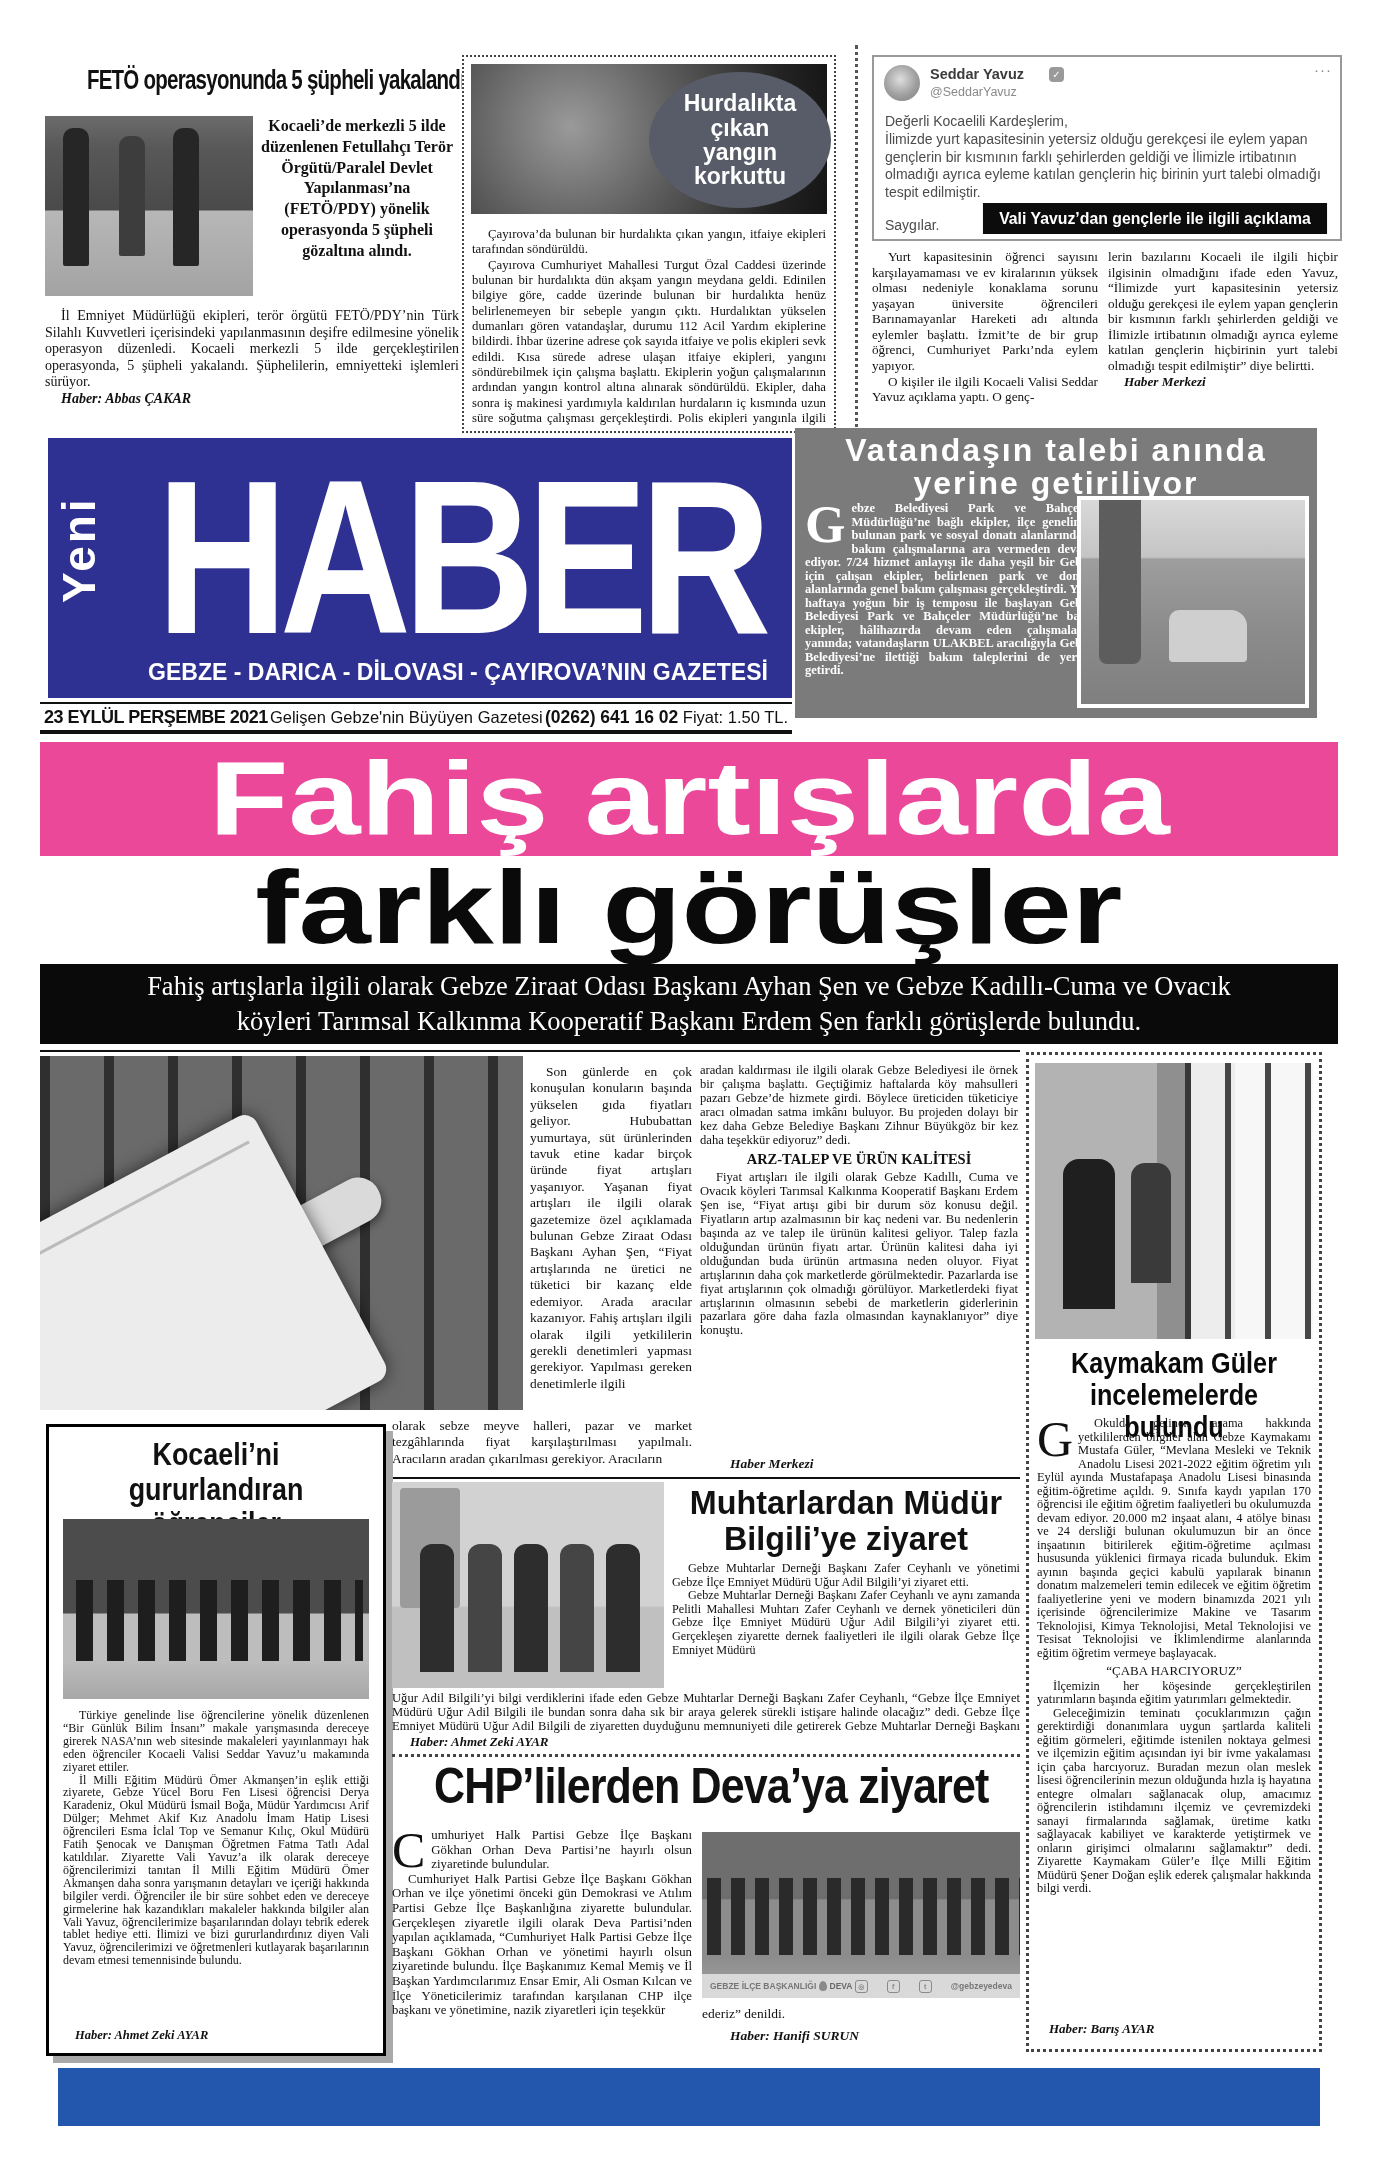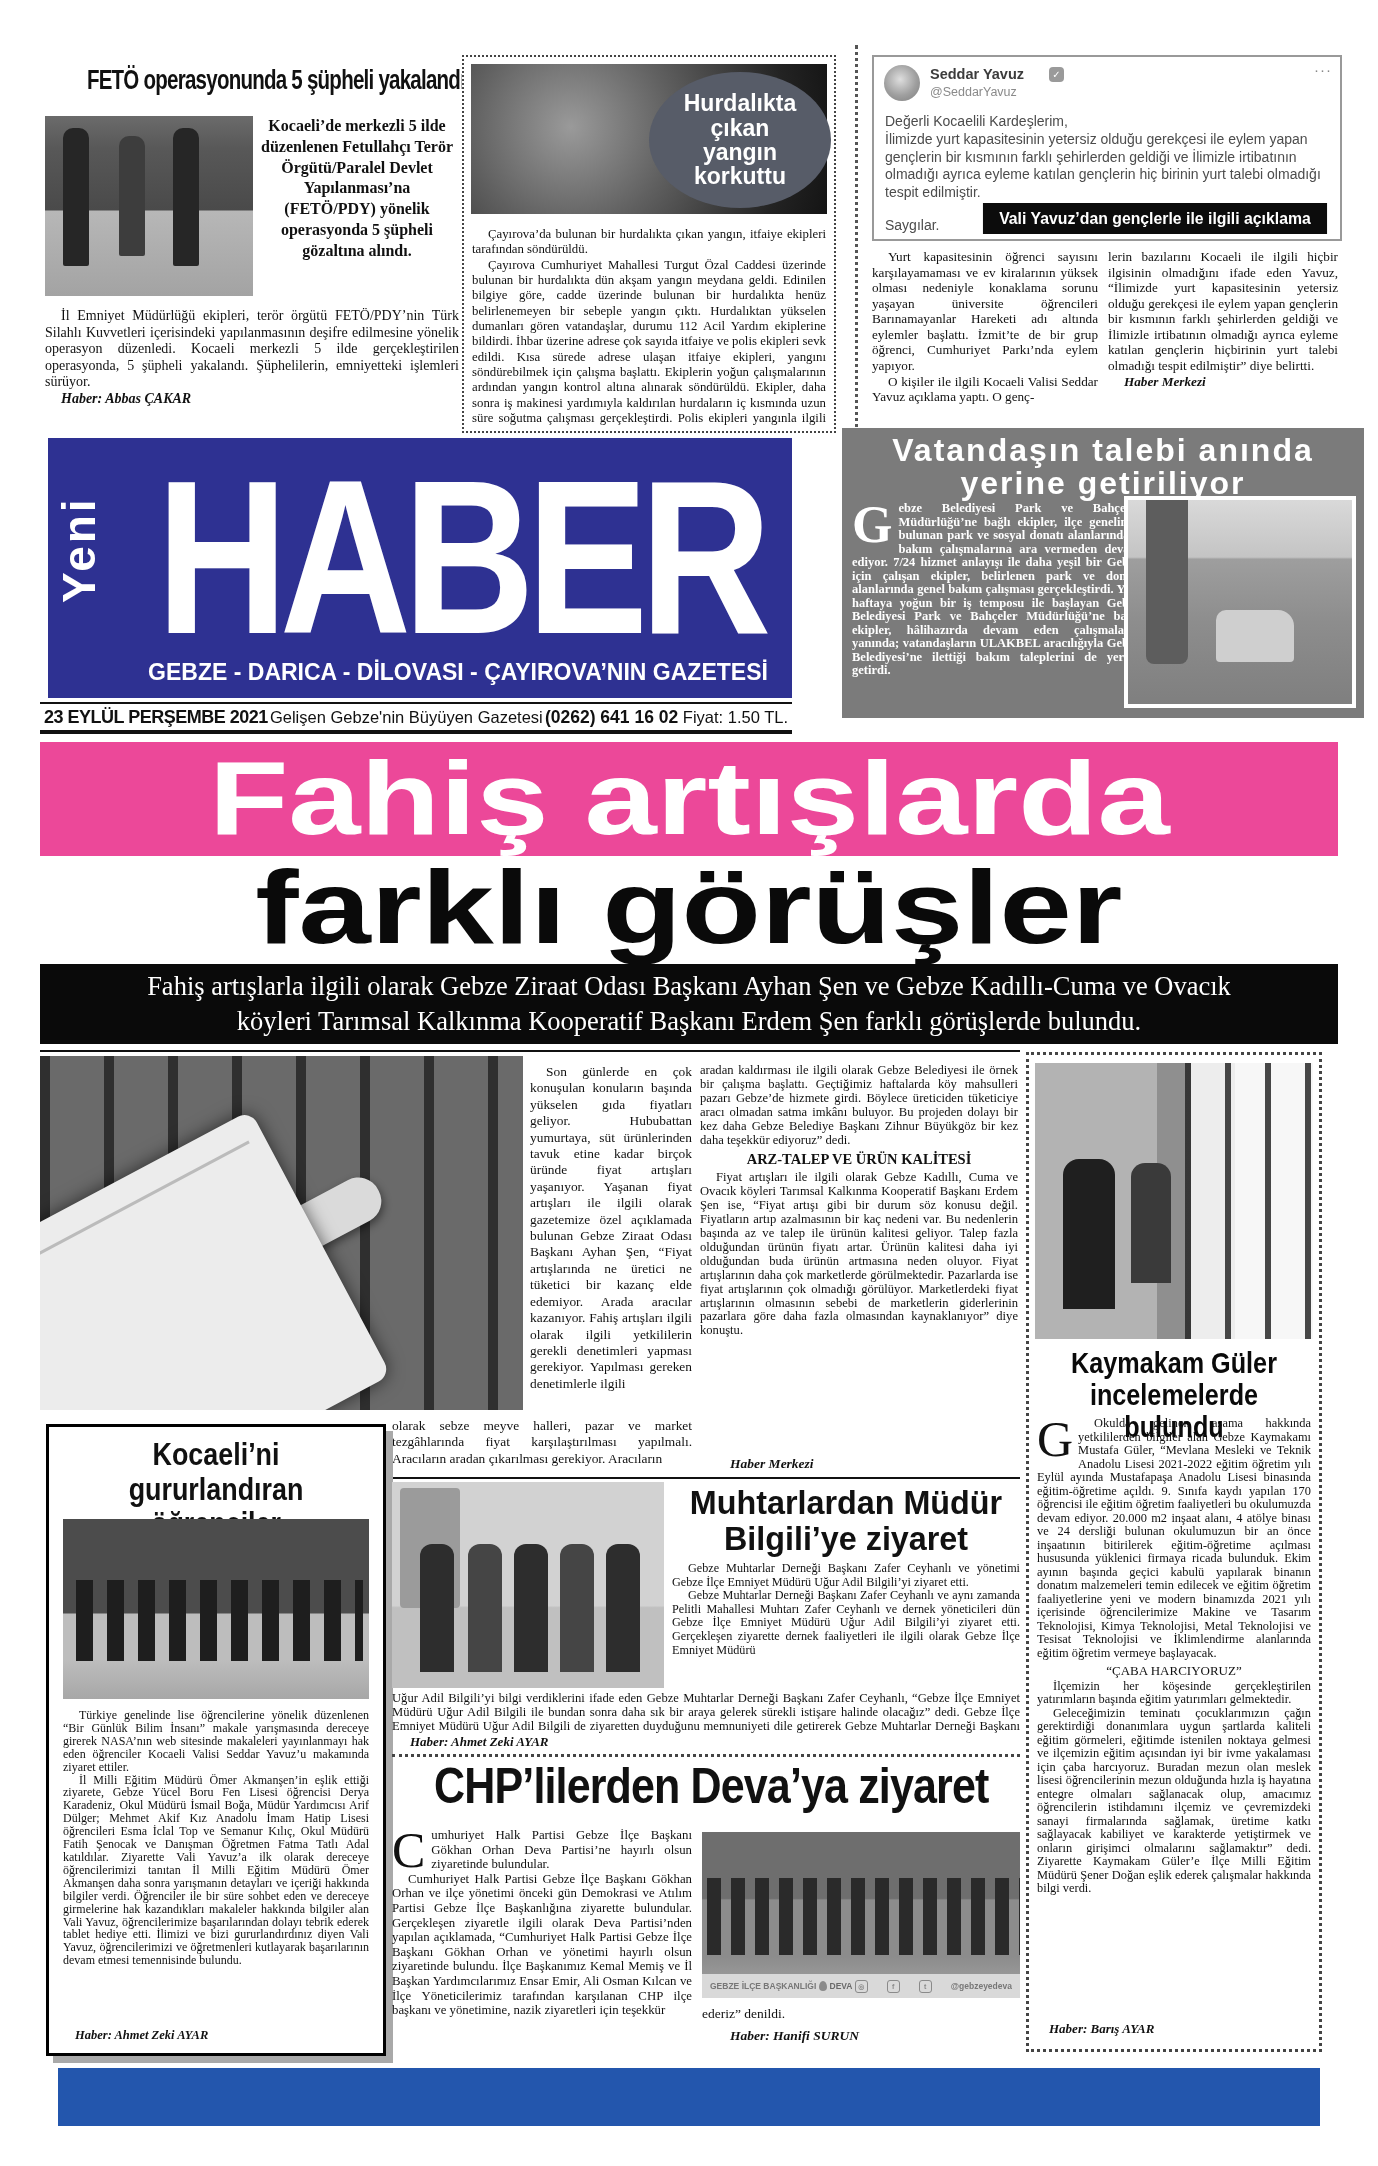--- a/index.html
+++ b/index.html
@@ -59,21 +59,21 @@
   .mast-strip{position:absolute;left:84px;right:8px;bottom:12px;color:#fff;text-align:center;
     font-family:"Liberation Sans",sans-serif;font-weight:bold;font-size:23px;}
   .date-bar{left:40px;top:702px;width:752px;height:32px;border-top:2px solid #111;border-bottom:4px solid #111;
     display:flex;align-items:center;justify-content:space-between;padding:0 4px;box-sizing:border-box;
     font-family:"Liberation Sans",sans-serif;}
   .date-left{font-weight:bold;font-size:18px;letter-spacing:-.5px;}
   .date-mid{font-size:16.5px;}
   .date-right{font-size:16.5px;}
   .date-right .ph{font-weight:bold;font-size:17.5px;}
 
-  .park-box{left:842px;top:428px;width:522px;height:290px;background:var(--gray-box,#7b7b7b);color:#fff;}
+  .park-box{left:795px;top:428px;width:522px;height:290px;background:var(--gray-box,#7b7b7b);color:#fff;}
   .park-headline{position:absolute;left:0;right:0;top:6px;text-align:center;color:#fff;
     font-family:"Liberation Sans",sans-serif;font-weight:bold;font-size:32px;line-height:1.02;letter-spacing:2px;}
   .park-body{position:absolute;left:10px;top:74px;width:288px;bottom:8px;font-size:12.5px;line-height:1.08;
     font-weight:bold;text-align:justify;overflow:hidden;}
   .park-drop{float:left;font-size:52px;line-height:42px;padding:2px 6px 0 0;font-weight:bold;}
   .park-photo{position:absolute;right:8px;top:68px;width:232px;height:212px;border:4px solid #fff;box-sizing:border-box;
     background:linear-gradient(180deg,#d9d9d9 0%,#c4c4c4 28%,#9e9e9e 29%,#8d8d8d 60%,#7f7f7f 100%);}
   .park-photo .trunk{position:absolute;left:18px;top:0;bottom:40px;width:42px;background:#5d5d5d;border-radius:0 0 8px 8px;}
   .park-photo .mower{position:absolute;left:88px;bottom:42px;width:78px;height:52px;background:#cfcfcf;border-radius:10px 16px 4px 4px;}
 

